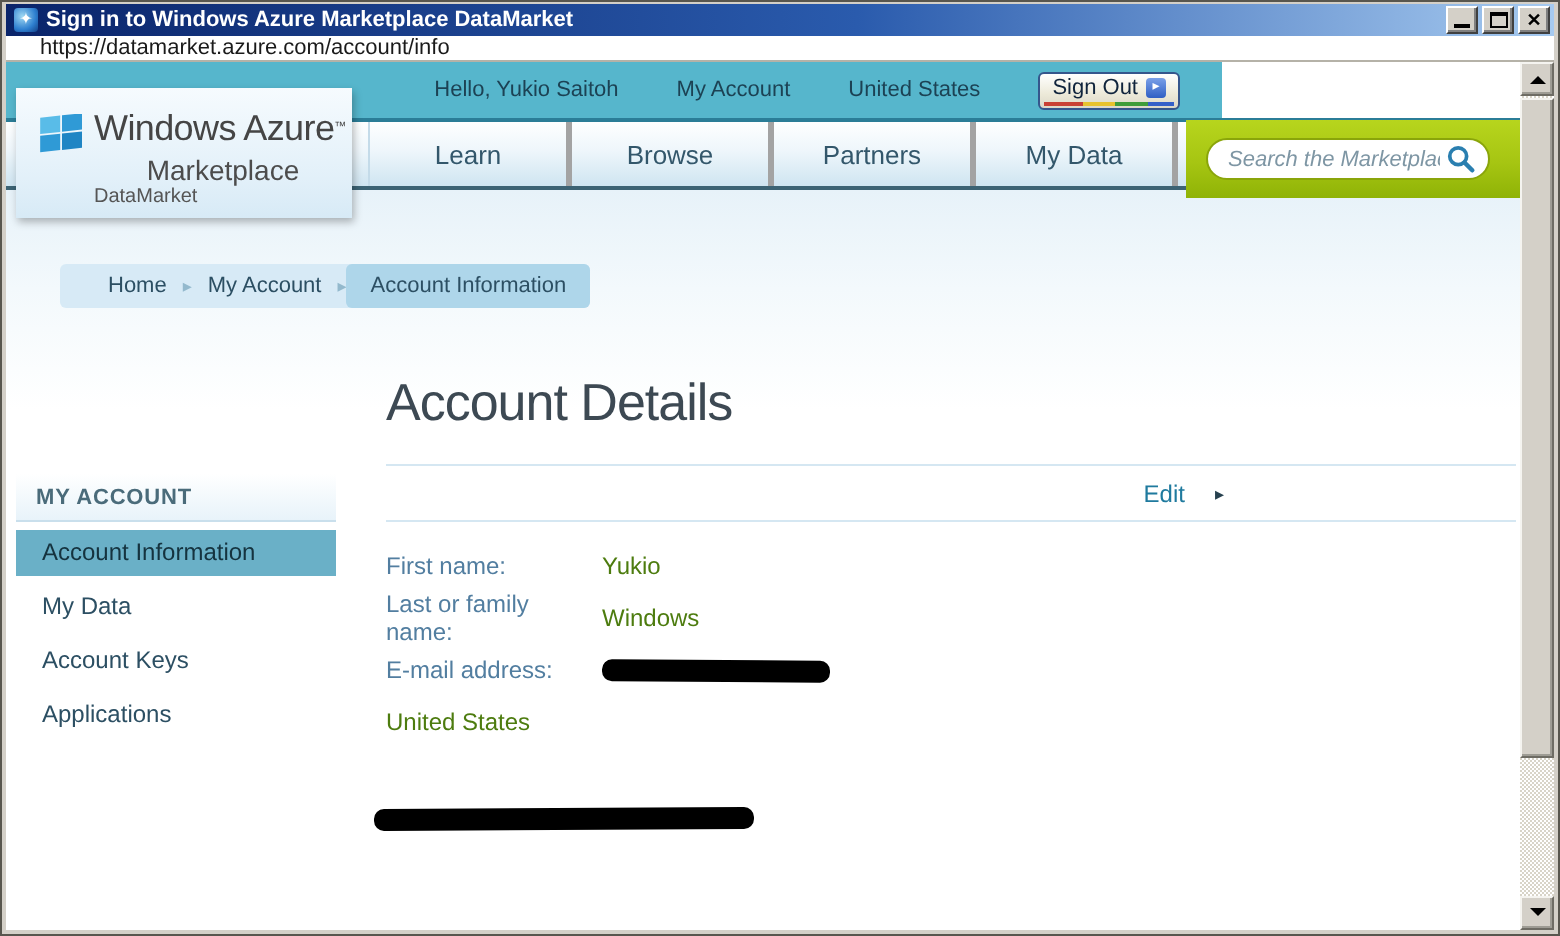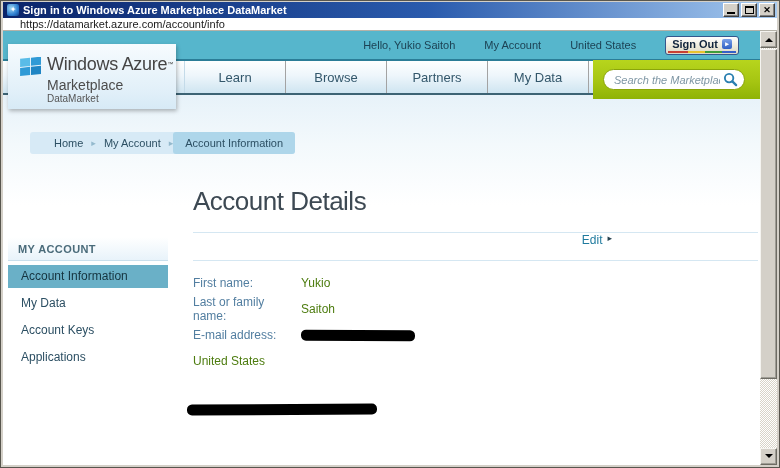--- a/index.html
+++ b/index.html
@@ -25,50 +25,50 @@
   .glyph-min{ width:8px; height:2px; background:#000; position:absolute; bottom:2px; left:3px; }
   .glyph-max{ width:9px; height:8px; border:1px solid #000; border-top:2px solid #000; }
   .glyph-close{ font-size:9px; font-weight:bold; color:#000; line-height:9px; }
   
   .urlrow{ height:13px; background:#fff; border-bottom:1px solid #b5b2a8;
     font-size:11px; color:#1a1a1a; padding:0 0 0 17px; line-height:13px; white-space:nowrap; }
   
   .viewport{ display:flex; height:434px; }
   .page{ position:relative; width:757px; height:434px; background:#fff; overflow:hidden; }
   
-  .tealbar{ position:absolute; left:0; top:0; width:757px; height:28px; background:#56b6cc;
+  .tealbar{ position:absolute; left:0; top:0; width:608px; height:28px; background:#56b6cc;
     display:flex; align-items:center; justify-content:flex-end; gap:29px; padding-right:21px; }
   .tealbar .ttext{ font-size:11px; color:#1c4254; }
   .signout-btn{ position:relative; display:flex; align-items:center; gap:4px;
     background:linear-gradient(#ffffff,#ece9d8 60%,#dcd8c8); border:1px solid #35568c; border-radius:3px;
-    padding:1px 6px 4px 6px; font-size:11px; font-weight:bold; color:#10243c; cursor:pointer; }
+    padding:1px 6px 4px 6px; font-size:11px; font-weight:normal; color:#10243c; cursor:pointer; }
   .signout-btn::after{ content:""; position:absolute; left:2px; right:2px; bottom:1px; height:2px;
     background:linear-gradient(90deg,#c94034 0 30%,#e8c22e 30% 55%,#3f9d3a 55% 80%,#3560c8 80% 100%); }
   .signout-ic{ width:10px; height:10px; background:linear-gradient(#7aa0e8,#2f5fc4); border-radius:2px;
     color:#fff; font-size:7px; line-height:10px; text-align:center; }
   
   .navband{ position:absolute; left:0; top:28px; width:757px; }
   .nav-darktop{ height:2px; background:#2b7d97; }
   .nav-grad{ height:32px; background:linear-gradient(180deg,#feffff 0%,#eef6fb 45%,#cfe5f1 100%); }
   .nav-darkbottom{ height:2px; background:#3c6374; }
   .navitems{ position:absolute; left:181px; top:2px; width:405px; height:32px; display:flex; }
   .navitem{ flex:1; display:flex; align-items:center; justify-content:center;
-    font-size:13px; color:#33576b; border-right:1px solid #a3a3a3; cursor:pointer; }
+    font-size:13px; color:#33576b; border-right:3px solid #a3a3a3; cursor:pointer; }
   .navitem:first-child{ border-left:1px solid #c4dbe9; }
   
   .subfade{ position:absolute; left:0; top:64px; width:757px; height:110px;
     background:linear-gradient(180deg,#e7f2f9 0%,#f3f9fc 45%,#ffffff 100%); }
   
   .logo{ position:absolute; left:5px; top:13px; width:168px; height:65px; z-index:3;
     background:linear-gradient(180deg,#f6fbfe 0%,#e2f0f9 70%,#d7eaf6 100%);
     box-shadow:1px 2px 4px rgba(0,0,0,.28); padding:10px 0 0 12px; cursor:pointer; }
   .logo-row{ display:flex; align-items:flex-start; }
   .logo-brand{ font-size:18px; color:#454545; letter-spacing:-0.3px; line-height:20px; }
   .logo-tm{ font-size:6px; color:#454545; vertical-align:top; }
-  .logo-product{ font-size:14px; color:#4c4c4c; line-height:16px; margin-left:27px; }
+  .logo-product{ font-size:14px; color:#4c4c4c; line-height:16px; margin-left:27px;text-align:center; }
   .logo-sub{ font-size:10px; color:#555; line-height:12px; margin-left:27px; }
   .flag{ margin:3px 5px 0 0; }
   
   .searchblock{ position:absolute; left:590px; top:29px; width:167px; height:39px; z-index:3;
     background:linear-gradient(180deg,#b7d51d 0%,#a6c512 55%,#8fb306 100%); display:flex; align-items:center; }
   .searchwrap{ position:relative; margin-left:10px; width:142px; }
   .searchinput{ width:142px; height:21px; border:1px solid #8aa50a; border-radius:11px;
     padding:0 24px 0 10px; font-size:11px; font-style:italic; color:#3c5a6b; outline:none;
     font-family:"Liberation Sans",sans-serif; background:#fff; }
   .searchinput::placeholder{ color:#7e96a4; font-style:italic; }
@@ -86,21 +86,21 @@
     border-bottom:1px solid #c9dfec; }
   .side-items{ margin-top:4px; }
   .side-item{ height:23px; line-height:23px; padding-left:13px; font-size:12px; color:#2c4f63;
     margin-bottom:4px; cursor:pointer; }
   .side-item.selected{ background:#6ab0c7; color:#15333f; }
   
   .main{ position:absolute; left:190px; top:150px; width:565px; }
   .page-title{ font-size:26px; font-weight:300; color:#3d4953; letter-spacing:-0.5px; line-height:40px; }
   .rule{ border-top:1px solid #d5e7f2; margin:0; }
   .rule1{ margin-top:11px; }
-  .editrow{ height:27px; display:flex; justify-content:flex-end; padding-right:146px; }
+  .editrow{ height:27px; display:flex; align-items:center; justify-content:flex-end; padding-right:146px;gap:10px; }
   .edit-link{ font-size:12px; color:#1f7a9e; cursor:pointer; }
   .edit-arrow{ font-size:9px; color:#27414f; margin-left:5px; }
   .fields{ margin-top:9px; }
   .field-row{ display:flex; align-items:center; height:26px; }
   .flabel{ width:108px; font-size:12px; color:#527ea0; }
   .fvalue{ font-size:12px; color:#4d7c0f; }
   .redact{ display:inline-block; background:#000; border-radius:5px; }
   .redact-org{ width:80px; height:10px; transform:rotate(-0.6deg); }
   .redact-email{ width:114px; height:11px; transform:rotate(0.4deg); }
   .redact-cust{ width:190px; height:11px; margin-left:-6px; transform:rotate(-0.3deg); }
@@ -223,21 +223,21 @@
         </div>
         <div class="rule"></div>
 
         <div class="fields">
           <div class="field-row">
             <span class="flabel">First name:</span>
             <span class="fvalue">Yukio</span>
           </div>
           <div class="field-row">
             <span class="flabel">Last or family name:</span>
-            <span class="fvalue">Saitoh</span>
+            <span class="fvalue">Windows</span>
           </div>
           <div class="field-row">
             <span class="flabel">E-mail address:</span>
             <span class="redact redact-email"></span>
           </div>
           <div class="field-row">
             <span class="fvalue">United States</span>
           </div>
           <div class="field-row row-customer">
             <span class="redact redact-cust"></span>

